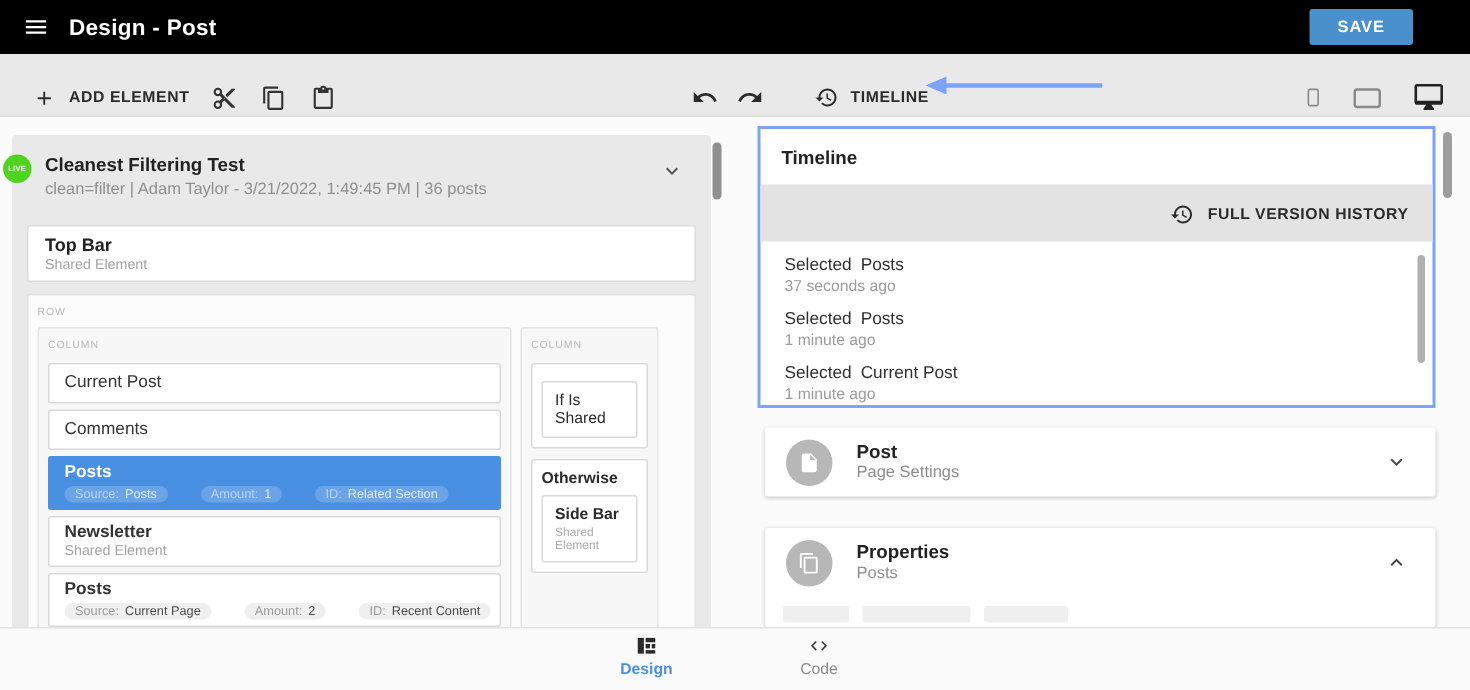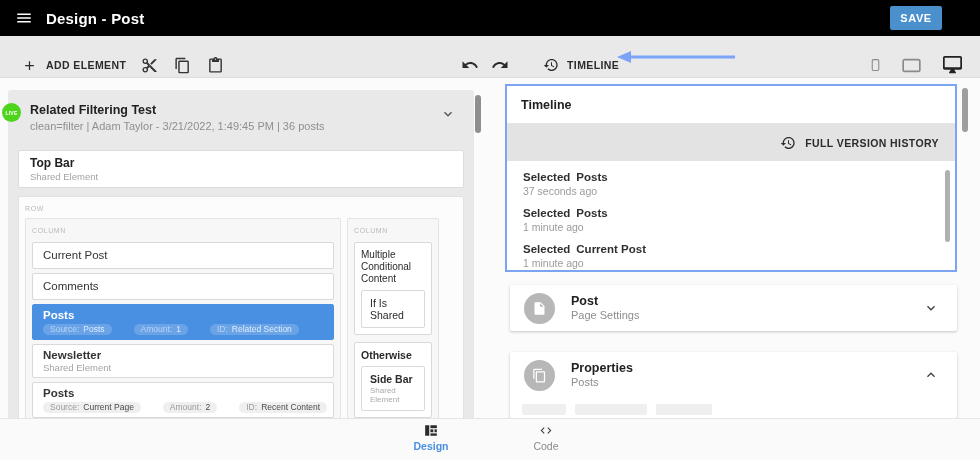--- a/index.html
+++ b/index.html
@@ -4,21 +4,21 @@
 <style>
   * { margin:0; padding:0; box-sizing:border-box; }
   html,body { width:980px; height:460px; overflow:hidden; }
   body { font-family:"Liberation Sans", sans-serif; background:#fbfbfb; position:relative; }
   svg { display:block; }
 
   
   .appbar { position:absolute; top:0; left:0; width:980px; height:36px; background:#000; display:flex; align-items:center; z-index:30; }
   .menu-btn { margin-left:12px; width:24px; height:24px; display:flex; align-items:center; justify-content:center; cursor:pointer; }
   .appbar-title { color:#fff; font-size:15px; font-weight:700; margin-left:10px; letter-spacing:.2px; }
-  .save-btn { position:absolute; right:38px; top:6px; width:52px; height:24px; background:#4a90cc; color:#fff; border:none; border-radius:2px; font-size:11px; font-weight:700; letter-spacing:.6px; font-family:inherit; cursor:pointer; }
+  .save-btn { position:absolute; right:38px; top:6px; width:69px; height:24px; background:#4a90cc; color:#fff; border:none; border-radius:2px; font-size:11px; font-weight:700; letter-spacing:.6px; font-family:inherit; cursor:pointer; }
 
   
   .toolbar { position:absolute; top:36px; left:0; width:980px; height:42px; background:#e9e9e9; border-bottom:1px solid #dcdcdc; z-index:25; }
   .tb { position:absolute; top:0; height:58px; display:flex; align-items:center; }
   .tb-label { font-size:10.5px; font-weight:700; color:#2b2b2b; letter-spacing:.4px; }
   .add-el { left:22px; gap:9px; cursor:pointer; }
   .icon-btn { cursor:pointer; }
 
   
   .guide-arrow { position:absolute; left:617px; top:15px; }
@@ -71,21 +71,21 @@
   
   .scroll-thumb { position:absolute; border-radius:3px; background:#8f8f8f; }
 
   
   .timeline-panel { position:absolute; left:505px; top:84px; width:452px; height:188px; background:#fff; border:2px solid #7ba4f3; z-index:10; }
   .tl-title { padding:12px 14px 11px; font-size:12.5px; font-weight:600; color:#222; border-bottom:1px solid #e4e4e4; }
   .tl-toolbar { height:37px; background:#e3e3e3; display:flex; align-items:center; justify-content:flex-end; padding-right:16px; gap:9px; }
   .tl-toolbar .tb-label { cursor:pointer; }
   .tl-list { padding:10px 16px; position:relative; }
   .tl-entry { margin-bottom:9px; cursor:pointer; }
-  .tl-entry .line { font-size:11.5px; font-weight:700; color:#2f2f2f; line-height:13px; }
+  .tl-entry .line { font-size:11.5px; font-weight:400; color:#2f2f2f; line-height:13px; }
   .tl-entry .line .target { margin-left:6px; }
   .tl-entry .time { font-size:10.5px; color:#9b9b9b; line-height:13px; margin-top:1px; }
 
   
   .set-card { position:absolute; left:510px; width:447px; background:#fff; border-radius:2px; box-shadow:0 1px 3px rgba(0,0,0,.22); overflow:hidden; }
   .set-head { height:46px; display:flex; align-items:center; position:relative; }
   .avatar { width:31px; height:31px; border-radius:50%; background:#b7b7b7; margin-left:14px; display:flex; align-items:center; justify-content:center; flex:none; }
   .set-text { margin-left:16px; }
   .set-title { font-size:12.5px; font-weight:700; color:#222; line-height:14px; }
   .set-sub { font-size:11px; color:#8d8d8d; line-height:13px; margin-top:1px; }
@@ -174,21 +174,21 @@
   <div class="tb icon-btn" style="left:942px;">
     <svg width="21" height="19" viewBox="0 0 24 22" fill="#222">
         <path d="M21 0H3C1.9 0 1 .9 1 2v12c0 1.1.9 2 2 2h7l-2 3v1h8v-1l-2-3h7c1.1 0 2-.9 2-2V2c0-1.1-.9-2-2-2zm0 13H3V2h18v11z"></path>
       </svg>
   </div>
 </div>
 
 <div class="left-panel">
   <div class="live-badge">LIVE</div>
   <div class="panel-header">
-    <div class="ph-title">Related Filtering Test</div>
+    <div class="ph-title">Cleanest Filtering Test</div>
     <div class="ph-sub">clean=filter | Adam Taylor - 3/21/2022, 1:49:45 PM | 36 posts</div>
     <div class="ph-chevron">
       <svg width="16" height="16" viewBox="0 0 24 24" fill="#555">
           <path d="M7.41 8.59L12 13.17l4.59-4.58L18 10l-6 6-6-6 1.41-1.41z"></path>
         </svg>
     </div>
   </div>
 
   <div class="tree-clip">
     <div class="shared-card">
@@ -250,21 +250,20 @@
                 </span>
             </div>
           </div>
 
         </div>
 
         <div class="col-box col-2">
           <div class="struct-label">COLUMN</div>
 
           <div class="cond-card">
-            <div class="ctitle">Multiple Conditional Content</div>
             <div class="inner-card">
               <div class="ititle">If Is Shared</div>
             </div>
           </div>
 
           <div class="cond-card otherwise">
             <div class="ctitle">Otherwise</div>
             <div class="inner-card">
               <div class="ititle b">Side Bar</div>
               <div class="isub">Shared Element</div>

